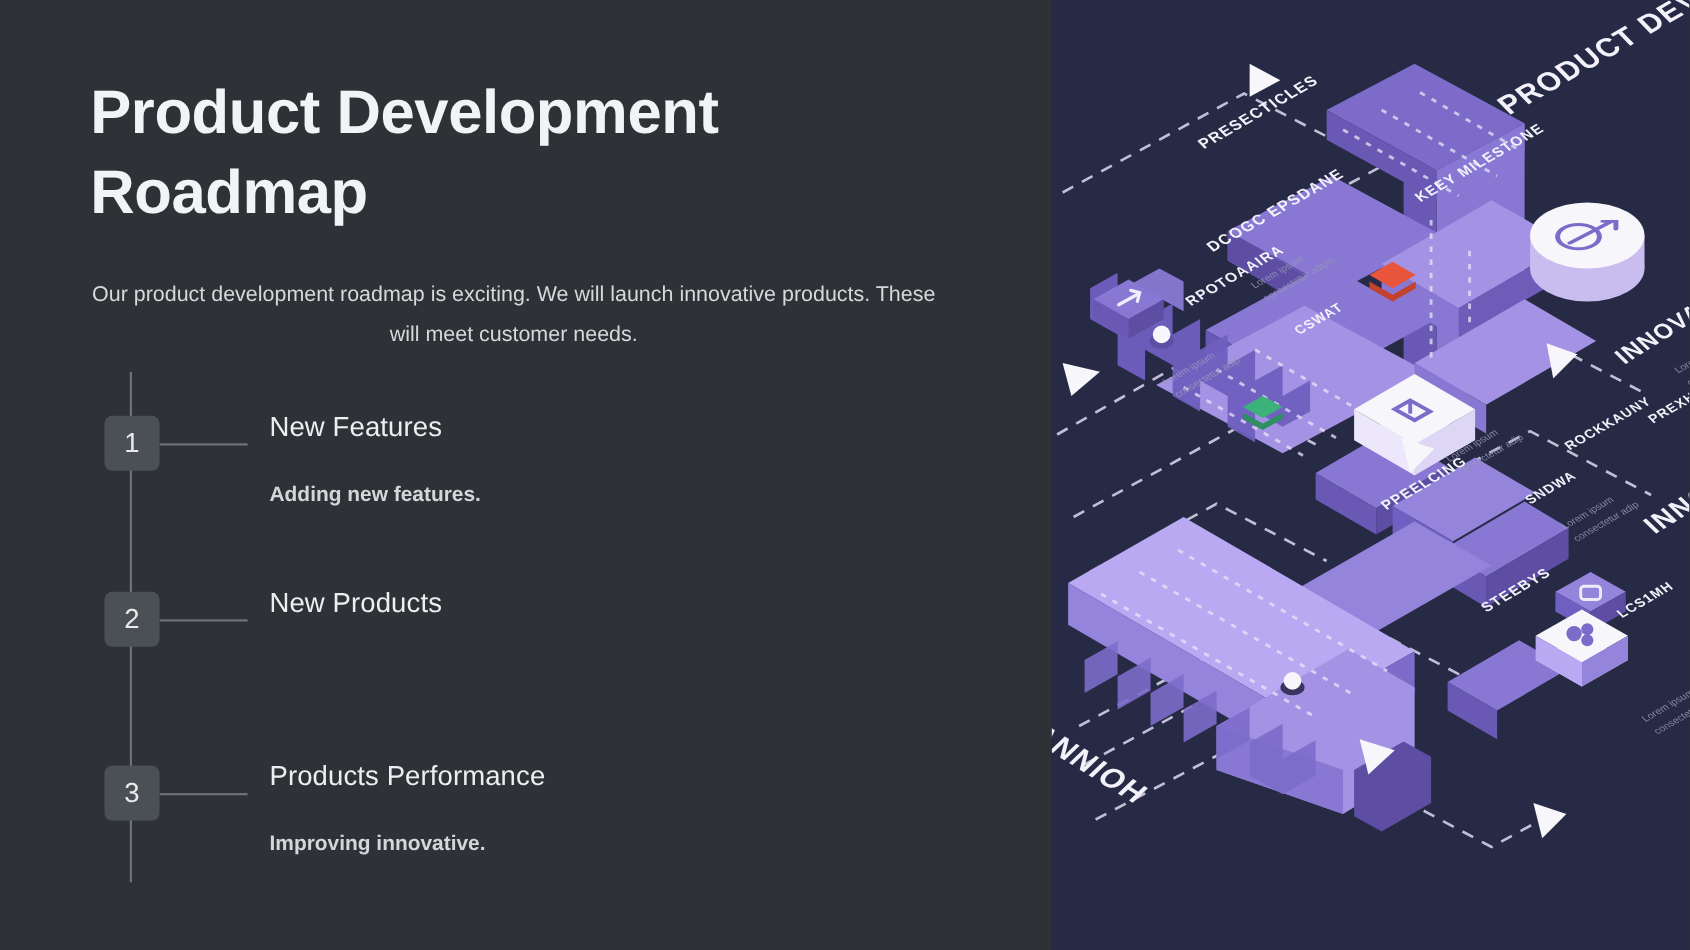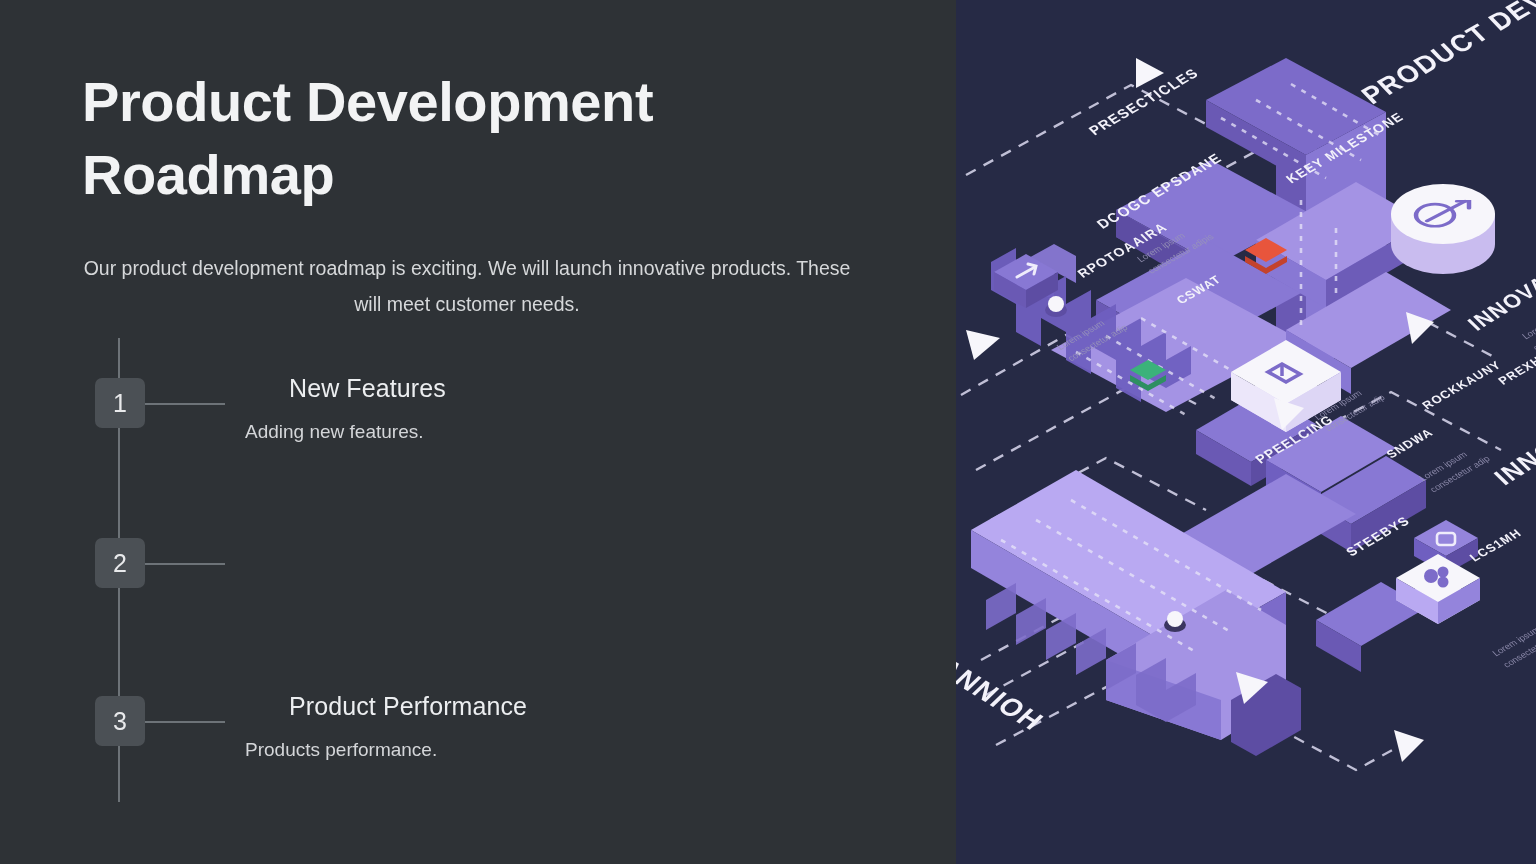--- a/index.html
+++ b/index.html
@@ -86,26 +86,25 @@
   .step-body {
     position:absolute;
     left:163px; top:-4px;
     width:620px;
   }
   .step-title {
     font-size:25px;
     font-weight:400;
     color:#eceef0;
     letter-spacing:0.1px;
-    margin-left:44px;
   }
   .step-desc {
-    margin-top:18px;
+    margin-top:36px;
     font-size:19px;
-    font-weight:400;
+    font-weight:700;
     color:#d4d6d9;
   }
 
   
   .right-panel {
     width:580px;
     height:864px;
     flex:0 0 580px;
     background:#262a45;
     position:relative;
@@ -131,29 +130,30 @@
       <div class="step-body">
         <div class="step-title">New Features</div>
         <div class="step-desc">Adding new features.</div>
       </div>
     </div>
 
     <div class="timeline-item i1">
       <div class="step-badge">2</div>
       <div class="step-connector"></div>
       <div class="step-body">
+        <div class="step-title">New Products</div>
       </div>
     </div>
 
     <div class="timeline-item i2">
       <div class="step-badge">3</div>
       <div class="step-connector"></div>
       <div class="step-body">
-        <div class="step-title">Product Performance</div>
-        <div class="step-desc">Products performance.</div>
+        <div class="step-title">Products Performance</div>
+        <div class="step-desc">Improving innovative.</div>
       </div>
     </div>
   </div>
 </div>
 
 <div class="right-panel">
   <svg class="illustration" viewBox="0 0 580 864" width="580" height="864">
     <defs>
       <clipPath id="clipPanel">
           <rect x="0" y="0" width="580" height="864"></rect>

